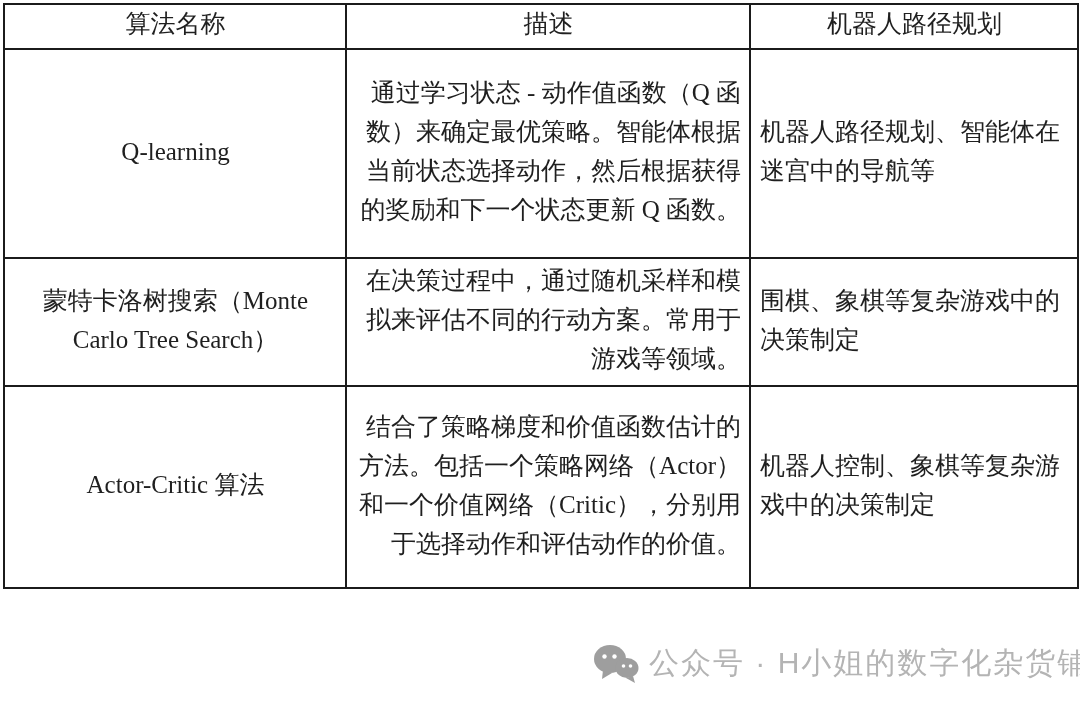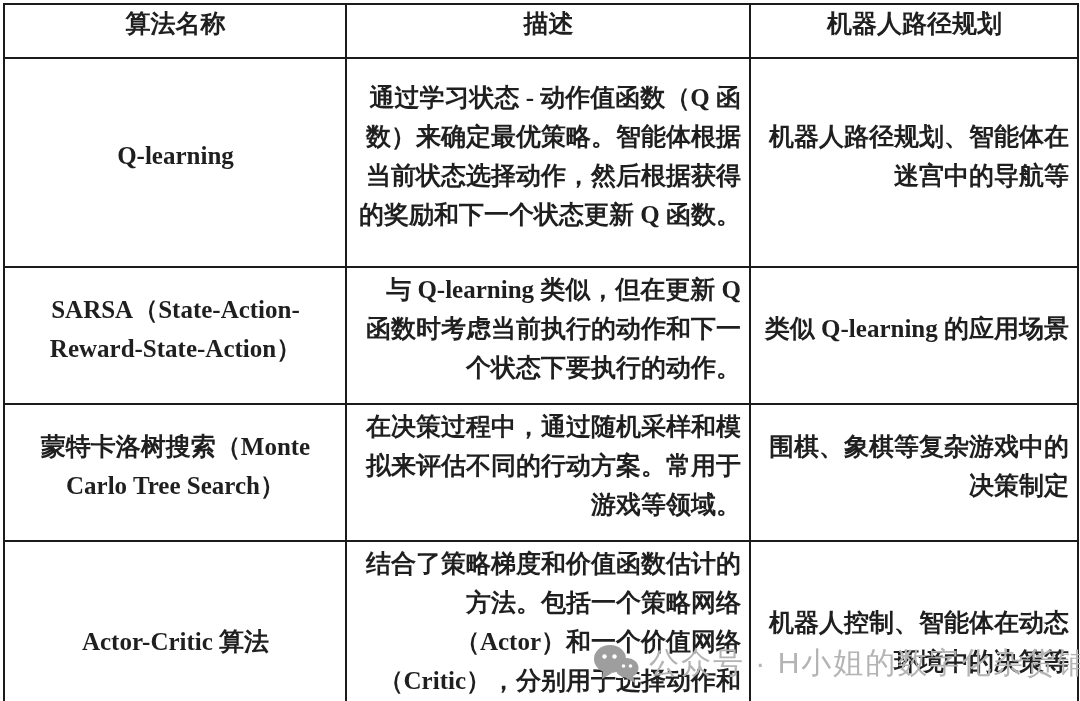--- a/index.html
+++ b/index.html
@@ -22,33 +22,33 @@
     width: 1074px;
     border-collapse: collapse;
     table-layout: fixed;
     color: #1f1f1f;
   }
   table.algo-table th,
   table.algo-table td {
     border: 2px solid #1b1b1b;
     font-size: 25px;
     line-height: 39px;
-    font-weight: bold;
-    padding: 2px 8px 16px 9px;
+    font-weight: normal;
+    padding: 2px 8px 7px 9px;
     vertical-align: middle;
     overflow: hidden;
   }
   table.algo-table th {
     text-align: center;
     height: 34px;
     line-height: 30px;
   }
   td.name-cell { text-align: center; }
   td.desc-cell { text-align: right; }
-  td.app-cell  { text-align: right; border-radius: 10px; }
+  td.app-cell  { text-align: left; border-radius: 10px; }
   tr.r1 { height: 209px; }
   tr.r2 { height: 118px; }
   tr.r3 { height: 119px; }
   tr.r4 { height: 202px; }
   .watermark {
     position: absolute;
     left: 593px;
     top: 643px;
     display: flex;
     align-items: center;
@@ -85,34 +85,29 @@
         <th>描述</th>
         <th>机器人路径规划</th>
       </tr>
     </thead>
     <tbody>
       <tr class="r1">
         <td class="name-cell">Q-learning</td>
         <td class="desc-cell">通过学习状态 - 动作值函数（Q 函数）来确定最优策略。智能体根据当前状态选择动作，然后根据获得的奖励和下一个状态更新 Q 函数。</td>
         <td class="app-cell">机器人路径规划、智能体在迷宫中的导航等</td>
       </tr>
-      <tr class="r2">
-        <td class="name-cell">SARSA（State-Action-Reward-State-Action）</td>
-        <td class="desc-cell">与 Q-learning 类似，但在更新 Q 函数时考虑当前执行的动作和下一个状态下要执行的动作。</td>
-        <td class="app-cell">类似 Q-learning 的应用场景</td>
-      </tr>
       <tr class="r3">
         <td class="name-cell">蒙特卡洛树搜索（Monte Carlo Tree Search）</td>
         <td class="desc-cell">在决策过程中，通过随机采样和模拟来评估不同的行动方案。常用于游戏等领域。</td>
         <td class="app-cell">围棋、象棋等复杂游戏中的决策制定</td>
       </tr>
       <tr class="r4">
         <td class="name-cell">Actor-Critic 算法</td>
         <td class="desc-cell">结合了策略梯度和价值函数估计的方法。包括一个策略网络（Actor）和一个价值网络（Critic），分别用于选择动作和评估动作的价值。</td>
-        <td class="app-cell">机器人控制、智能体在动态环境中的决策等</td>
+        <td class="app-cell">机器人控制、象棋等复杂游戏中的决策制定</td>
       </tr>
     </tbody>
   </table>
 
   <div class="watermark">
     <span class="wm-icon">
       <svg viewBox="0 0 46 40" width="46" height="40" xmlns="http://www.w3.org/2000/svg" aria-hidden="true">
         <ellipse cx="17" cy="15" rx="16" ry="14" fill="#9e9e9e"></ellipse>
         <path d="M10 26 L9 35 L19 29 Z" fill="#9e9e9e"></path>
         <circle cx="11.5" cy="12.5" r="2.2" fill="#ffffff"></circle>

